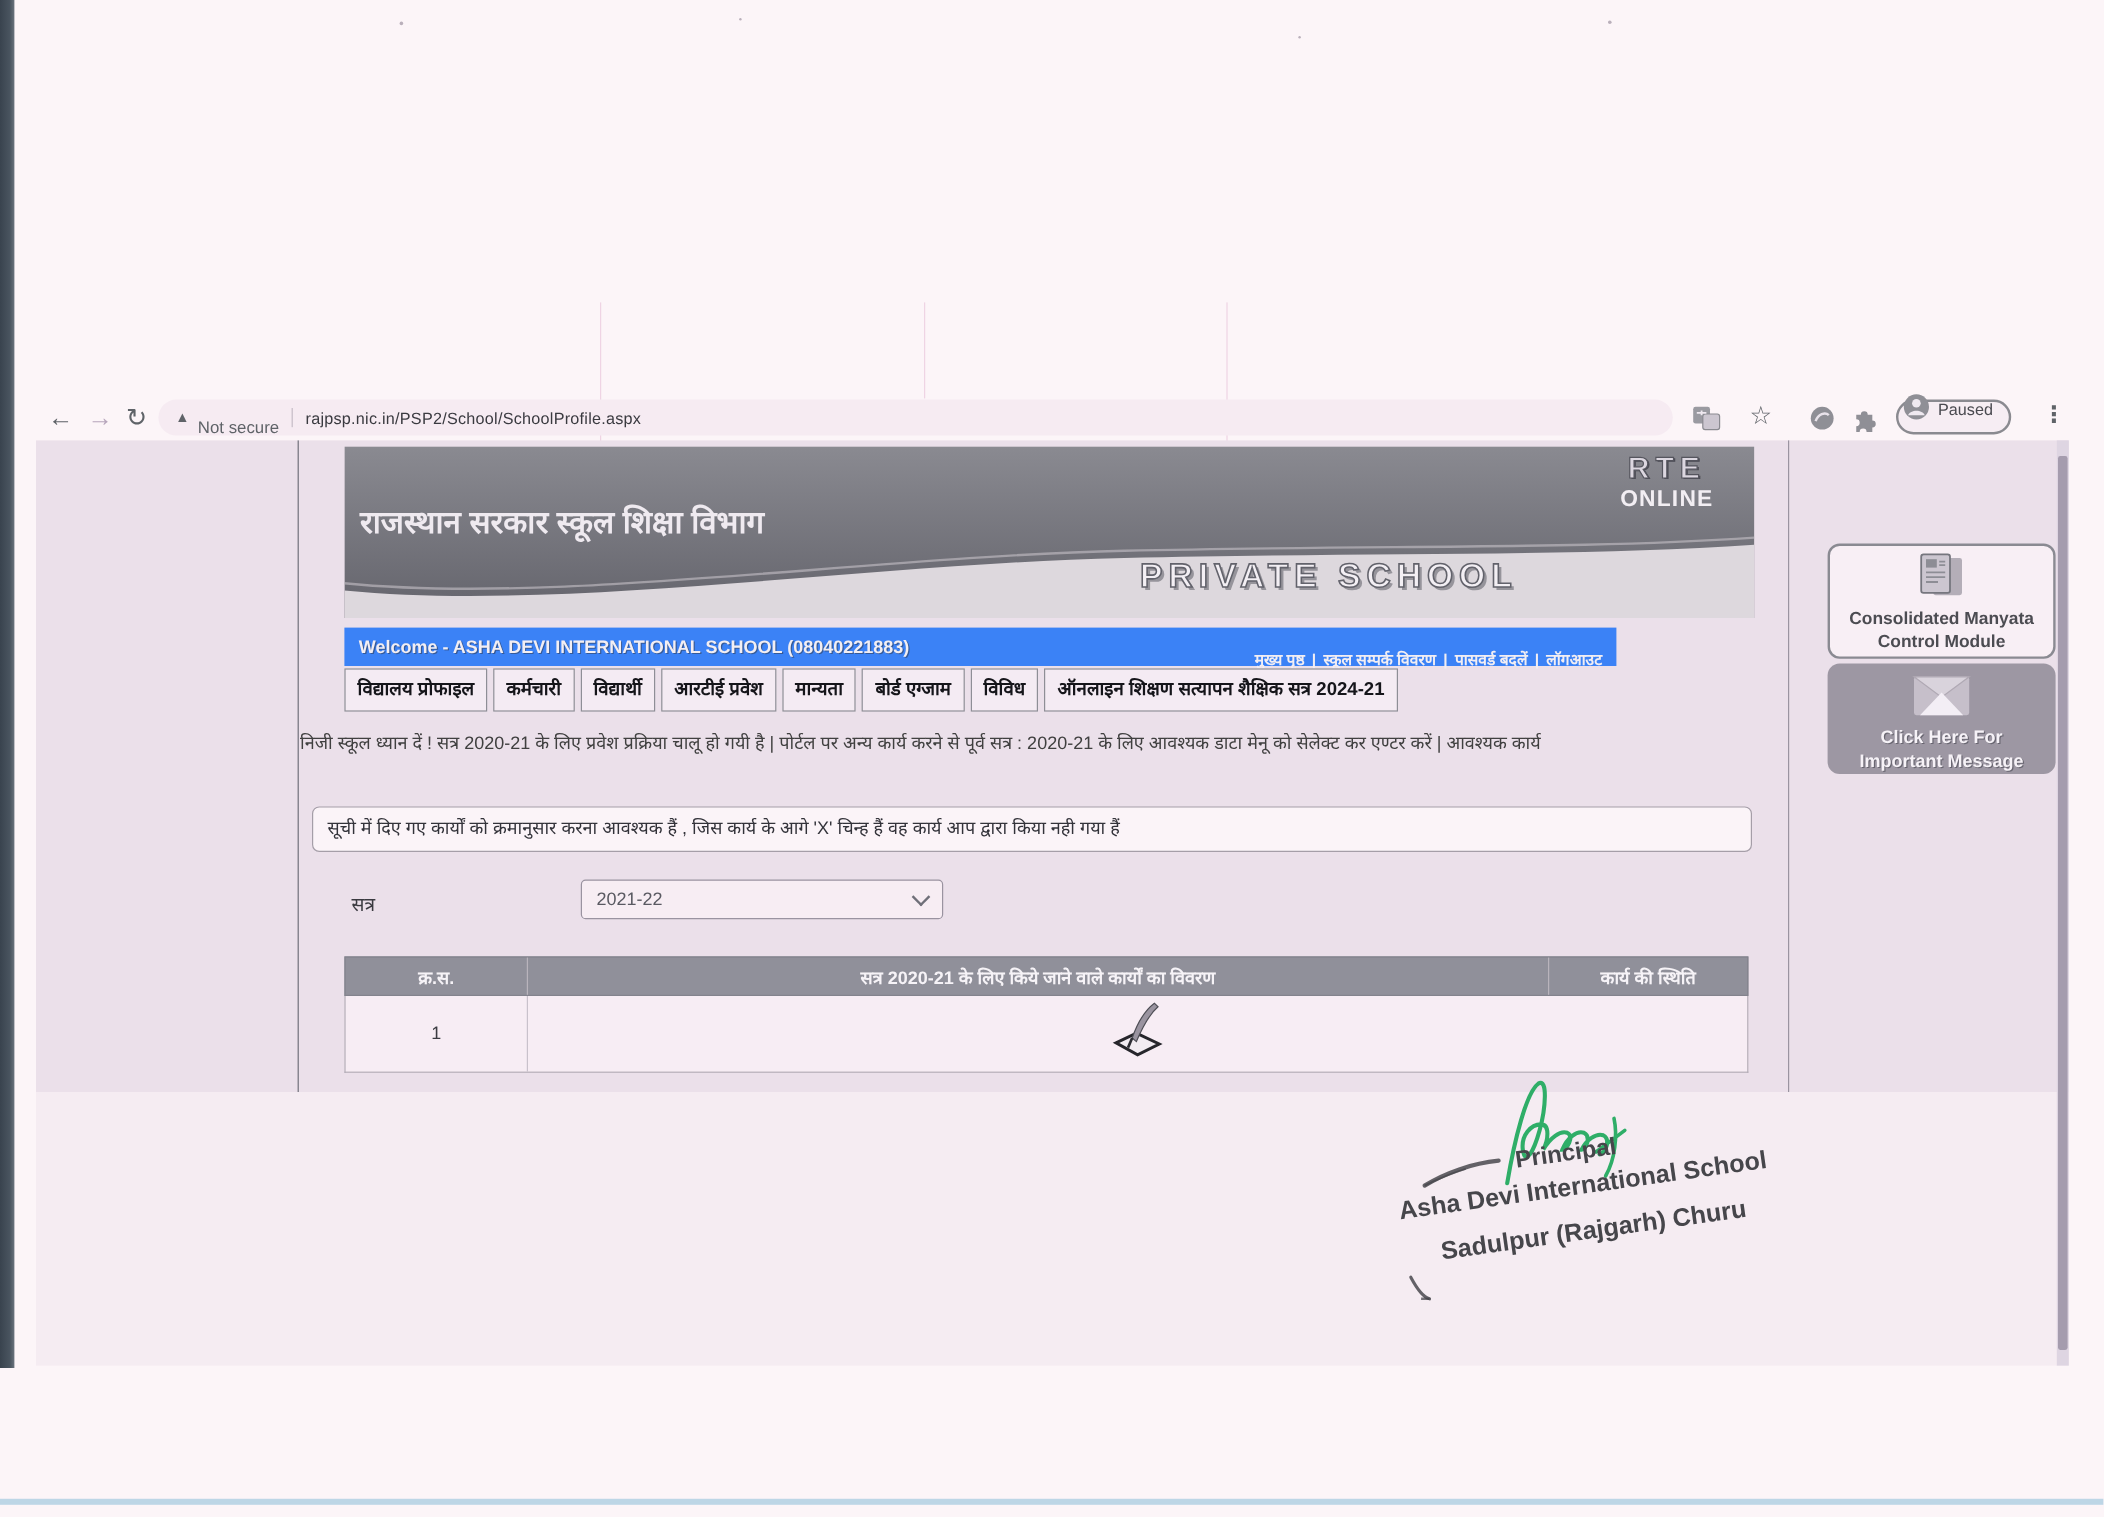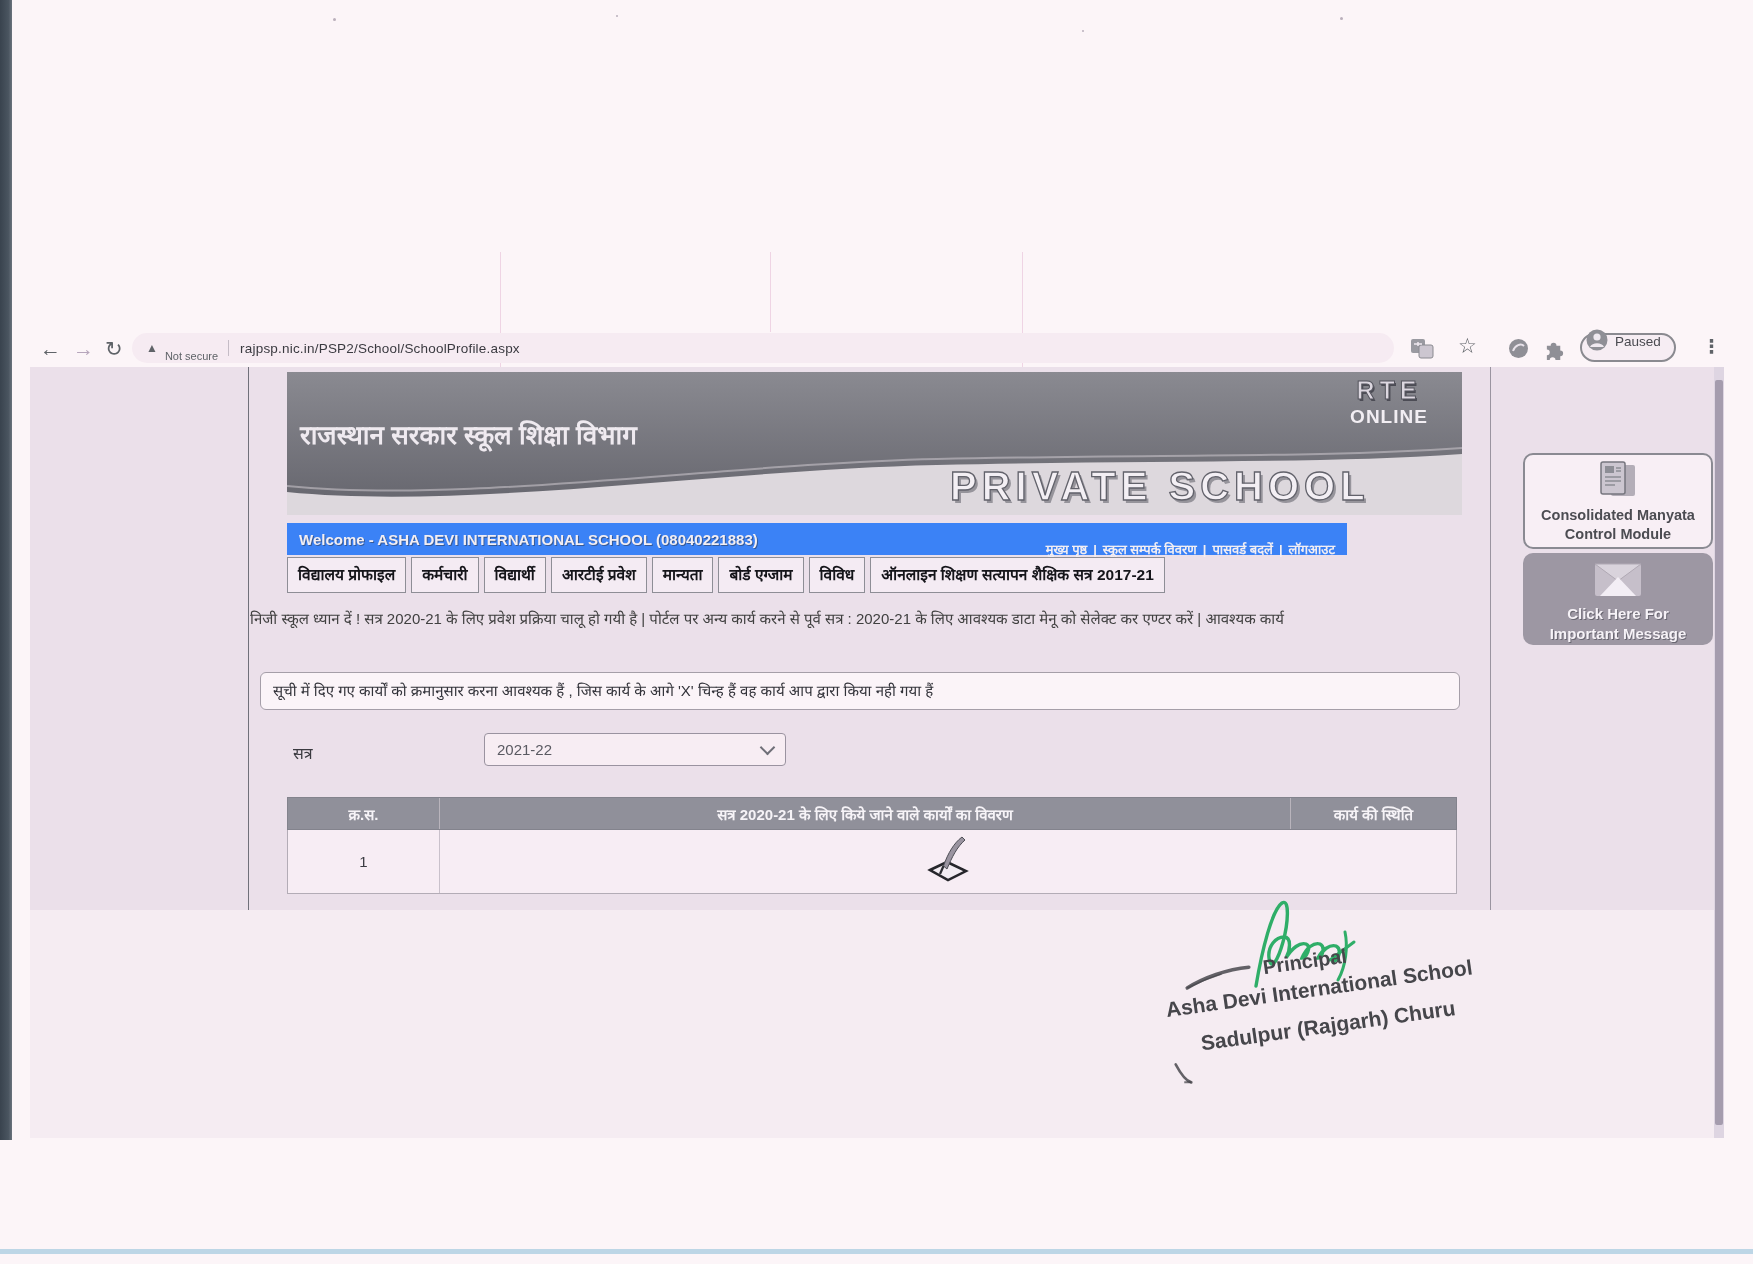--- a/index.html
+++ b/index.html
@@ -12,21 +12,21 @@
   .scan-bottom{left:0;top:1249px;width:1753px;height:5px;background:#b2d0e3;opacity:.85;}
   .speck{width:3px;height:3px;border-radius:50%;background:#8d8292;opacity:.6;}
   .crease{width:1px;background:rgba(205,125,175,.28);}
 
   
   .nav-btn{font-size:21px;color:#5f6368;line-height:30px;}
   .nav-btn.fwd{color:#b7a6bc;}
   .url-pill{left:132px;top:333px;width:1262px;height:30px;border-radius:16px;background:#f6ebf2;
             display:flex;align-items:center;padding-left:14px;box-sizing:border-box;}
   .warn{font-size:12px;color:#5f6368;}
-  .sec-label{font-size:11px;color:#5f6368;margin:16px 10px 0 7px;}
+  .sec-label{font-size:14px;color:#5f6368;margin:16px 10px 0 7px;}
   .pill-div{width:1px;height:16px;background:#c5bcc6;margin-right:11px;}
   .url-text{font-size:13.5px;color:#3a3a40;letter-spacing:.2px;}
   .star{font-size:21px;color:#5f6368;}
   .paused-pill{left:1580px;top:333px;height:29px;border:2px solid #8a8a90;border-radius:16px;
                background:#f6edf3;display:flex;align-items:center;gap:7px;padding:0 13px 12px 4px;box-sizing:border-box;}
   .paused-label{font-size:13.5px;color:#4a4a50;}
   .dots{font-size:19px;color:#5f6368;font-weight:bold;}
 
   
   .vp-upper{left:30px;top:367px;width:1694px;height:543px;background:#ebe0ea;}
@@ -37,21 +37,21 @@
   
   .banner{left:287px;top:372px;width:1175px;height:143px;}
   .banner svg.bg{position:absolute;left:0;top:0;}
   .b-en{position:absolute;left:13px;top:10px;font-size:21px;font-weight:bold;color:#f4f1f5;
         letter-spacing:.4px;text-shadow:1px 1px 1px rgba(40,40,45,.65);}
   .b-hi{position:absolute;left:13px;top:44px;font-size:26px;font-weight:bold;color:#efeaf0;}
   .rte{position:absolute;left:1056px;top:4px;width:92px;text-align:center;}
   .rte1{font-size:25px;font-weight:bold;letter-spacing:5px;color:#dcd7e0;
         -webkit-text-stroke:1px #55555e;text-shadow:1.5px 1.5px 0 #4c4c55;}
   .rte2{font-size:19px;font-weight:bold;letter-spacing:1px;color:#f2eef3;margin-top:1px;}
-  .private{position:absolute;left:663px;top:92px;font-size:40px;font-weight:bold;letter-spacing:5px;
+  .private{position:absolute;left:663px;top:92px;font-size:28px;font-weight:bold;letter-spacing:5px;
            color:#f3eff4;-webkit-text-stroke:1.3px #62626b;text-shadow:2.5px 3px 0 rgba(80,80,90,.5);white-space:nowrap;text-align:center;}
 
   
   .welcome{left:287px;top:523px;width:1060px;height:32px;background:#3b82f6;display:flex;
            justify-content:space-between;align-items:center;padding:12px 12px;box-sizing:border-box;}
   .w-text{font-size:15px;font-weight:bold;color:#f2eef3;text-shadow:1px 1px 0 rgba(50,50,55,.5);}
   .w-links{font-size:13px;font-weight:bold;color:#f2eef3;white-space:nowrap;margin-top:20px;}
   .w-links .sep{margin:0 6px;}
   .navbar{left:287px;top:557px;width:1200px;height:40px;display:flex;align-items:flex-start;}
   .nav-tab{height:34px;line-height:34px;padding:0 10px;background:#f4ebf3;border:1px solid #8e8e96;
@@ -191,21 +191,21 @@
 </div>
 
 <div class="abs navbar">
   <div class="nav-tab">विद्यालय प्रोफाइल</div>
   <div class="nav-tab">कर्मचारी</div>
   <div class="nav-tab">विद्यार्थी</div>
   <div class="nav-tab">आरटीई प्रवेश</div>
   <div class="nav-tab">मान्यता</div>
   <div class="nav-tab">बोर्ड एग्जाम</div>
   <div class="nav-tab">विविध</div>
-  <div class="nav-tab">ऑनलाइन शिक्षण सत्यापन शैक्षिक सत्र 2017-21</div>
+  <div class="nav-tab">ऑनलाइन शिक्षण सत्यापन शैक्षिक सत्र 2024-21</div>
 </div>
 
 <div class="abs notice">निजी स्कूल ध्यान दें ! सत्र 2020-21 के लिए प्रवेश प्रक्रिया चालू हो गयी है | पोर्टल पर अन्य कार्य करने से पूर्व सत्र : 2020-21 के लिए आवश्यक डाटा मेनू को सेलेक्ट कर एण्टर करें | आवश्यक कार्य</div>
 
 <div class="abs info-box">सूची में दिए गए कार्यों को क्रमानुसार करना आवश्यक हैं , जिस कार्य के आगे 'X' चिन्ह हैं वह कार्य आप द्वारा किया नही गया हैं</div>
 
 <div class="abs session-label">सत्र</div>
 <div class="abs session-select">
   <span class="sel-val">2021-22</span>
   <span class="chev"></span>

